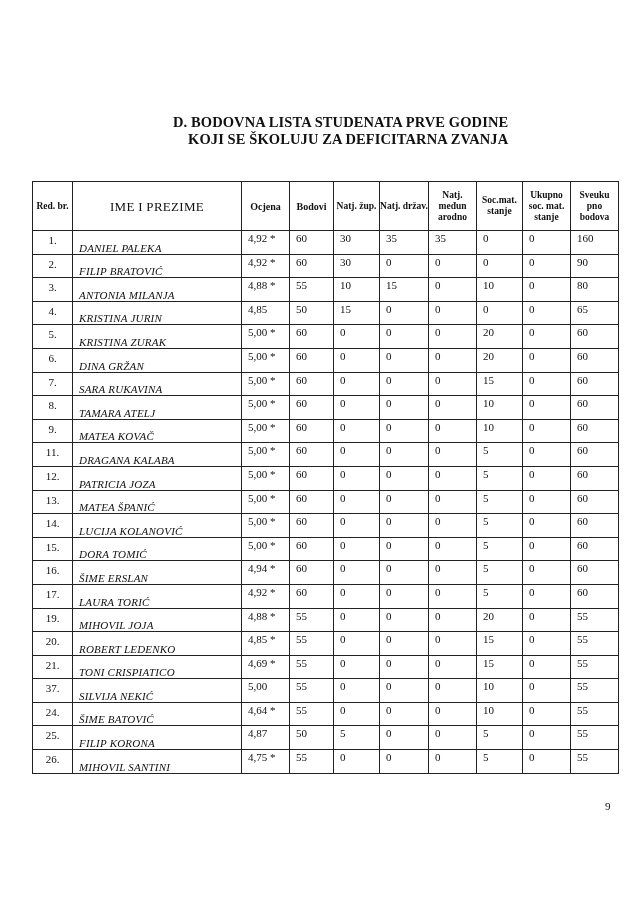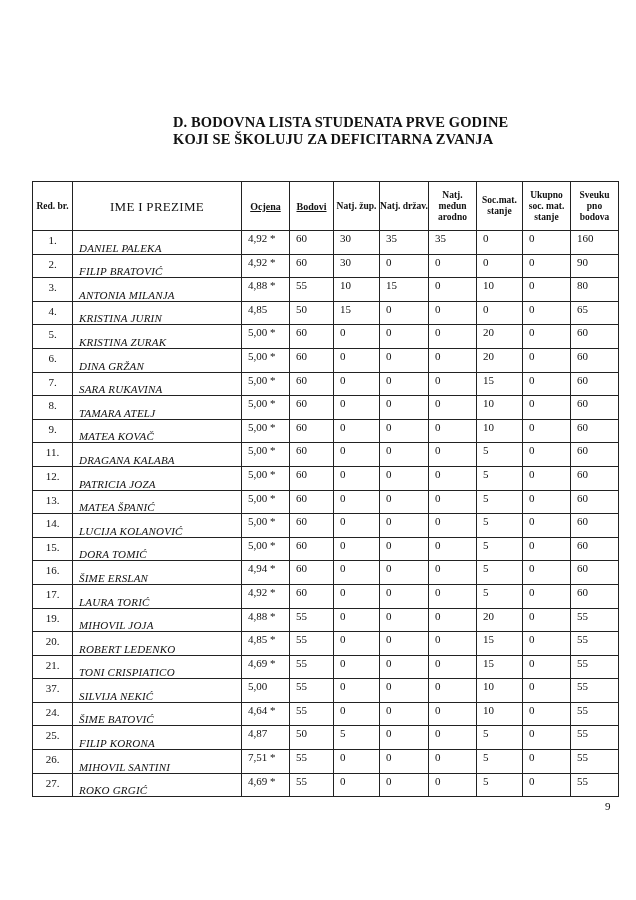--- a/index.html
+++ b/index.html
@@ -1,27 +1,27 @@
 <!DOCTYPE html>
 <html><head>
   <meta charset="utf-8">
   <style>
     html, body { margin: 0; padding: 0; background: #ffffff; }
     body { width: 636px; height: 900px; position: relative; overflow: hidden;
            font-family: "Liberation Serif", "DejaVu Serif", serif; color: #111; }
     .title { position: absolute; left: 173px; top: 114px; font-weight: bold;
              font-size: 14.5px; line-height: 17px; letter-spacing: 0.1px; }
-    .title div { white-space: nowrap; }
+    .title div { white-space: nowrap; text-align: right; }
     table.list { position: absolute; left: 32px; top: 181px; border-collapse: collapse;
                  table-layout: fixed; width: 586px; }
     table.list th, table.list td { border: 1px solid #222; padding: 0; overflow: hidden; white-space: nowrap; }
     table.list thead th { height: 48px; font-weight: bold; font-size: 9.5px; line-height: 11px;
                           text-align: center; vertical-align: middle; white-space: normal; }
     table.list thead th.name-h { font-size: 13px; font-weight: normal; letter-spacing: 0.3px; }
-    table.list thead th.ocj-h, table.list thead th.bod-h { font-size: 10px; text-decoration: underline; }
+    table.list thead th.ocj-h, table.list thead th.bod-h { font-size: 10px; }
     table.list tbody td { height: 19.6px; font-size: 11px; vertical-align: top; }
     td.rb { text-align: center; padding-top: 3px !important; }
     td.nm { padding-left: 6px !important; vertical-align: bottom !important; font-size: 11px; letter-spacing: 0.2px; }
     td.nm span { display: inline-block; padding-bottom: 0px; font-style: italic; }
     td.num { padding-left: 6px !important; padding-top: 1px !important; }
     .page-num { position: absolute; left: 605px; top: 800px; font-size: 11px; }
   </style>
 </head>
 <body>
 
@@ -318,33 +318,21 @@
         <td class="num">5</td>
         <td class="num">0</td>
         <td class="num">0</td>
         <td class="num">5</td>
         <td class="num">0</td>
         <td class="num">55</td>
       </tr>
       <tr>
         <td class="rb">26.</td>
         <td class="nm"><span>MIHOVIL SANTINI</span></td>
-        <td class="num">7,51 *</td>
-        <td class="num">55</td>
-        <td class="num">0</td>
-        <td class="num">0</td>
-        <td class="num">0</td>
-        <td class="num">5</td>
-        <td class="num">0</td>
-        <td class="num">55</td>
-      </tr>
-      <tr>
-        <td class="rb">27.</td>
-        <td class="nm"><span>ROKO GRGIĆ</span></td>
-        <td class="num">4,69 *</td>
+        <td class="num">4,75 *</td>
         <td class="num">55</td>
         <td class="num">0</td>
         <td class="num">0</td>
         <td class="num">0</td>
         <td class="num">5</td>
         <td class="num">0</td>
         <td class="num">55</td>
       </tr>
     </tbody>
 </table>

